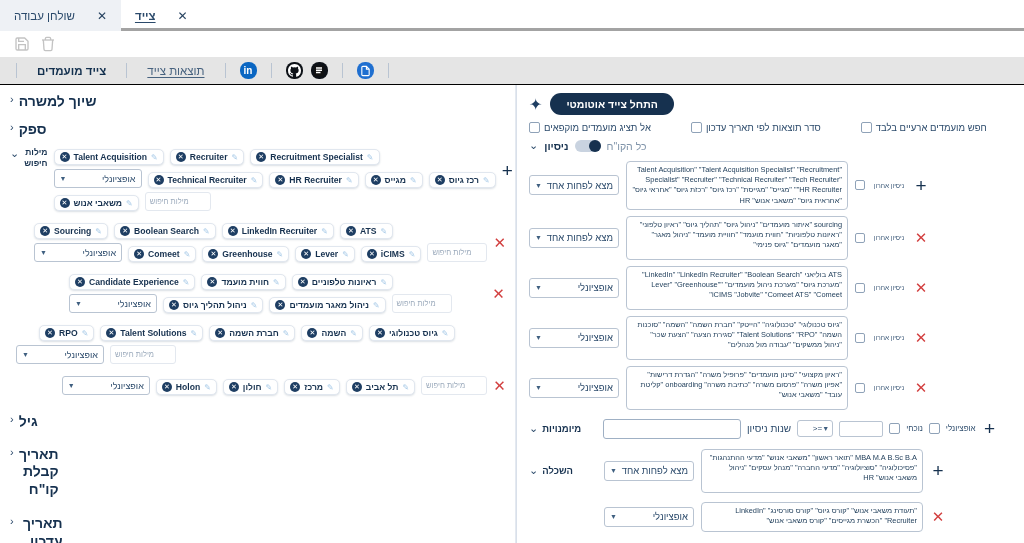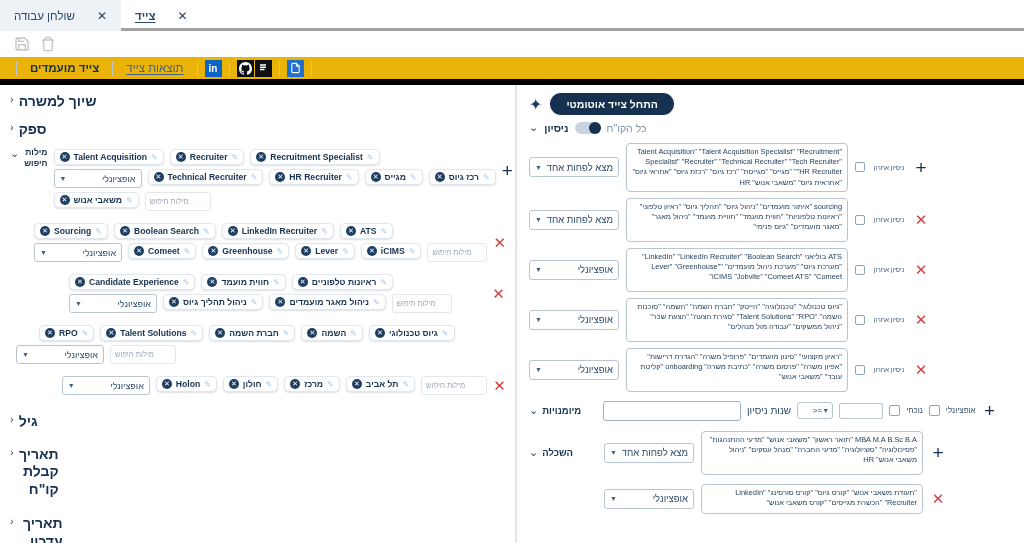--- a/index.html
+++ b/index.html
@@ -35,29 +35,29 @@
     position: absolute; top: 31px; left: 0; width: 1024px; height: 26px;
     display: flex; flex-direction: row-reverse; align-items: center;
     gap: 10px; padding: 0 14px;
   }
   .tool-ic { width: 16px; height: 16px; opacity: .35; }
 
   
   .modbar {
     position: absolute; top: 57px; left: 0; width: 1024px; height: 28px;
     display: flex; flex-direction: row-reverse; align-items: center;
-    gap: 1px; padding: 0 10px;
-    border-bottom: 6px solid #000000;
-    background: #eab308;
+    gap: 8px; padding: 0 10px;
+    border-bottom: 1px solid #000000;
+    background: #e5e5e5;
   }
   .modbar .sep { width: 1px; height: 15px; background: #b9c4d2; margin: 0 6px; }
   .modtab { font-size: 11.5px; padding: 0 6px; color: #47627f; cursor: pointer; white-space: nowrap; }
   .modtab.active { color: #13304e; font-weight: bold; }
   .modtab.ul { text-decoration: underline; text-underline-offset: 2px; }
-  .brandic { width: 17px; height: 17px; border-radius: 0; display: inline-block; position: relative; cursor: pointer; }
+  .brandic { width: 17px; height: 17px; border-radius: 8px; display: inline-block; position: relative; cursor: pointer; }
   .li-ic { background: #0a66c2; color: #fff; font-size: 10px; font-weight: bold;
            display: flex; align-items: center; justify-content: center; font-family: "Liberation Sans", sans-serif; }
   .gh-ic { background: #0d1117; color: #fff; display: flex; align-items: center; justify-content: center; }
   .doc-ic { background: #1f6fd0; color: #fff; display: flex; align-items: center; justify-content: center; font-size: 10px; }
 
   
   .split { position: absolute; top: 85px; left: 0; width: 1024px; height: 458px; display: flex; }
   .pane-right { width: 508px; height: 458px; border-left: 1px solid #d9e0ea; position: relative; overflow: hidden; }
   .pane-left  { width: 516px; height: 458px; position: relative; overflow: hidden; }
 
@@ -118,21 +118,21 @@
   .minisel { width: 36px; height: 17px; border: 1px solid #b9c4d2; border-radius: 3px; background: #fff;
              display: flex; align-items: center; justify-content: flex-start; padding: 0 3px; cursor: pointer; }
   .blankbox { width: 44px; height: 16px; border: 1px solid #b9c4d2; border-radius: 2px; background: #fff; }
   .tinylbl { font-size: 8px; color: #2b4a6b; }
 
   
   .l-sec { display: flex; flex-direction: row-reverse; align-items: flex-start; padding: 4px 10px; gap: 6px; }
   .l-sec .hd { display: flex; flex-direction: row-reverse; align-items: flex-start; gap: 5px; width: 64px; justify-content: flex-start; }
   .l-sec .hd .t { font-size: 8.5px; font-weight: bold; color: #16314f; text-align: right; line-height: 1.25; }
   .l-body { flex: 1; }
-  .tagline { display: flex; flex-direction: row-reverse; align-items: flex-start; gap: 6px; flex-wrap: nowrap; padding: 2px 0; justify-content: flex-start; }
+  .tagline { display: flex; flex-direction: row-reverse; align-items: flex-end; gap: 6px; flex-wrap: nowrap; padding: 2px 0; justify-content: flex-start; }
   .lsel { width: 88px; height: 19px; border: 1px solid #b9c4d2; border-radius: 3px; background: #fff;
           font-size: 9px; color: #2b4a6b; display: flex; flex-direction: row-reverse; align-items: center;
           justify-content: space-between; padding: 0 5px; flex: none; cursor: pointer; }
   .tag {
     display: flex; flex-direction: row-reverse; align-items: center; gap: 4px;
     background: #fff; border: 1px solid #e1e7ef; border-radius: 5px;
     box-shadow: 0 1px 2px rgba(27,58,87,.16);
     padding: 2px 5px; font-size: 8.6px; font-weight: bold; color: #16314f; white-space: nowrap;
     cursor: pointer;
   }
@@ -209,20 +209,36 @@
 
   <div class="split">
 
     <div class="pane-right">
 
       <div class="r-head">
         <span class="sparkle">✦</span>
         <button class="btn-auto">התחל צייד אוטומטי</button>
       </div>
 
+      <div class="cbrow">
+        <div class="cbitem">
+          <span class="cbx"></span>
+          <span>אל תציג מועמדים מוקפאים</span>
+        </div>
+        <span class="cbgap"></span>
+        <div class="cbitem">
+          <span class="cbx"></span>
+          <span>סדר תוצאות לפי תאריך עדכון</span>
+        </div>
+        <span class="cbgap"></span>
+        <div class="cbitem">
+          <span class="cbx"></span>
+          <span>חפש מועמדים ארעיים בלבד</span>
+        </div>
+      </div>
 
       <div class="toggle-row">
         <span class="chev">⌄</span>
         <span class="tg-label">ניסיון</span>
         <span class="switch">
             <span class="knob"></span>
           </span>
         <span class="tg-label2">כל הקו"ח</span>
       </div>
 

